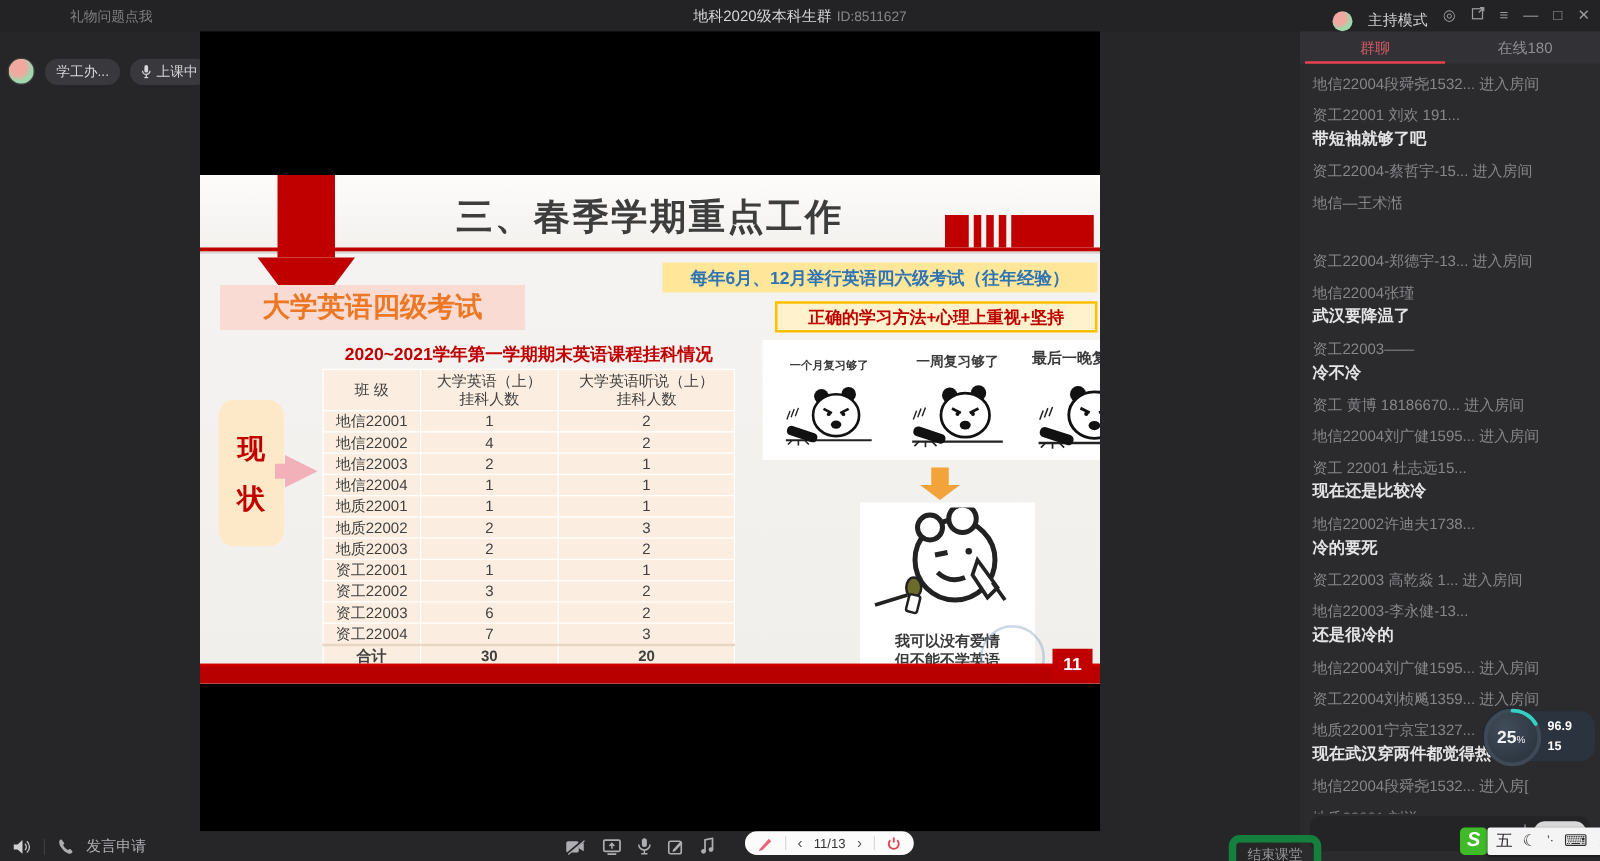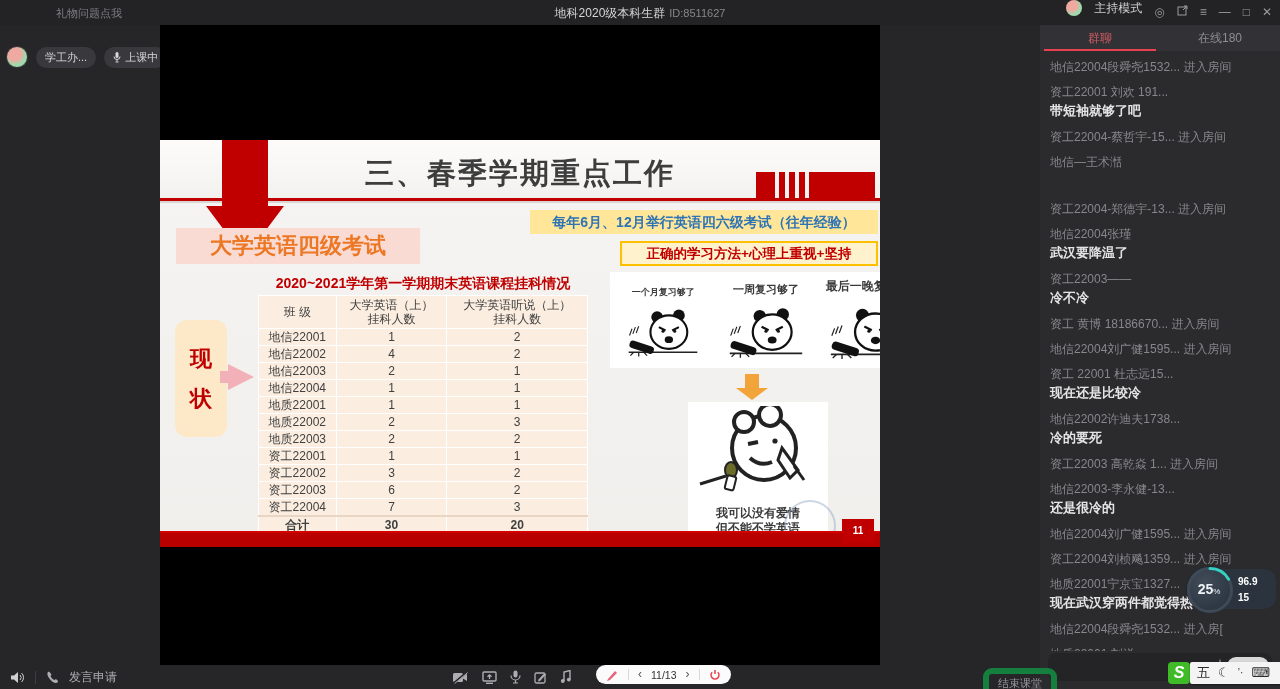--- a/index.html
+++ b/index.html
@@ -5,21 +5,21 @@
   * { margin:0; padding:0; box-sizing:border-box; }
   html,body { width:1280px; height:689px; overflow:hidden; background:#1d1d1f;
               font-family:"Liberation Sans","DejaVu Sans",sans-serif; }
   .app { position:relative; width:1280px; height:689px; background:#262629; }
 
   
   .topbar { position:absolute; left:0; top:0; width:1280px; height:25px; background:#232325; z-index:30; }
   .gift-hint { position:absolute; left:56px; top:6px; font-size:11px; color:#7f7f84; }
   .win-title { position:absolute; left:0; right:0; top:5px; text-align:center; font-size:12px; color:#d6d6d8; }
   .win-title .rid { color:#87878a; font-size:11px; margin-left:4px; }
-  .topbar-right { position:absolute; right:8px; top:0; height:25px; display:flex; align-items:flex-start; gap:12px; }
+  .topbar-right { position:absolute; right:8px; top:0; height:25px; display:flex; align-items:flex-end; gap:12px; }
   .mini-avatar { width:16px; height:16px; border-radius:50%;
                  background:radial-gradient(circle at 35% 35%, #f0a9a0 0 35%, #9fd8ac 60%); }
   .host-mode { font-size:12px; color:#cfcfd2; }
   .win-ico { color:#9b9b9f; font-size:12px; line-height:25px; cursor:default; }
 
   
   .left-strip { position:absolute; left:0; top:40px; width:160px; height:640px; background:#262629; }
   .presenter-row { position:absolute; left:6px; top:6px; display:flex; align-items:center; gap:8px; }
   .avatar { width:22px; height:22px; border-radius:50%;
             background:radial-gradient(circle at 38% 35%, #f0a9a0 0 35%, #9fd8ac 60%); border:1px solid #3c3c3f; }
@@ -78,21 +78,21 @@
   .down-arrow .stem { margin:0 auto; width:14px; height:14px; background:#f2a33a; }
   .down-arrow .head { width:0; height:0; border-left:16px solid transparent; border-right:16px solid transparent; border-top:12px solid #f2a33a; }
 
   .meme2-box { position:absolute; left:528px; top:262px; width:140px; height:140px; background:#ffffff; text-align:center; }
   .meme2-text { position:absolute; bottom:6px; left:0; right:0; color:#3a3a3a; font-size:12px; font-weight:bold; line-height:15px; }
 
   .watermark { position:absolute; left:624px; top:360px; width:52px; height:52px; border-radius:50%;
                border:2px solid #8fa3c4; opacity:.45; }
   .slide-footer { position:absolute; left:0; top:391px; width:720px; height:16px; background:#b80000; border-top:2px solid #d40000; }
   .page-num { position:absolute; left:682px; top:379px; width:32px; height:24px; background:#c00000;
-              color:#fff; font-size:10px; font-weight:bold; text-align:center; line-height:24px; }
+              color:#fff; font-size:14px; font-weight:bold; text-align:center; line-height:24px; }
 
   
   .nav-pill { position:absolute; left:436px; top:640px; height:19px; background:#fbfbfb; border-radius:10px;
               display:flex; align-items:center; padding:0 10px; gap:9px; z-index:20; }
   .nav-sep { width:1px; height:11px; background:#d9d9d9; }
   .nav-arrow { color:#555; font-size:12px; line-height:19px; cursor:default; }
   .nav-page { color:#333; font-size:10.5px; }
 
   
   .right-gap { position:absolute; left:880px; top:25px; width:160px; height:640px; background:#262629; }

